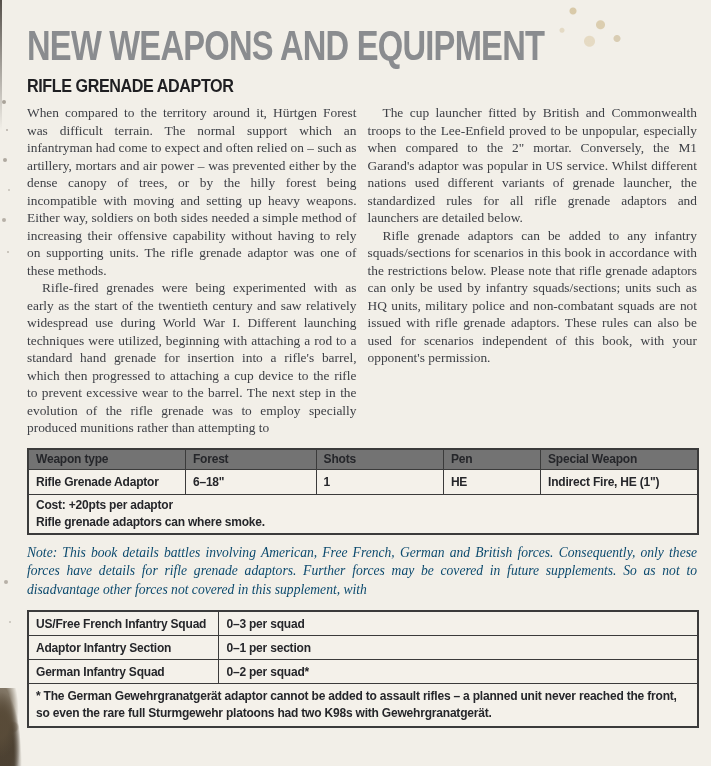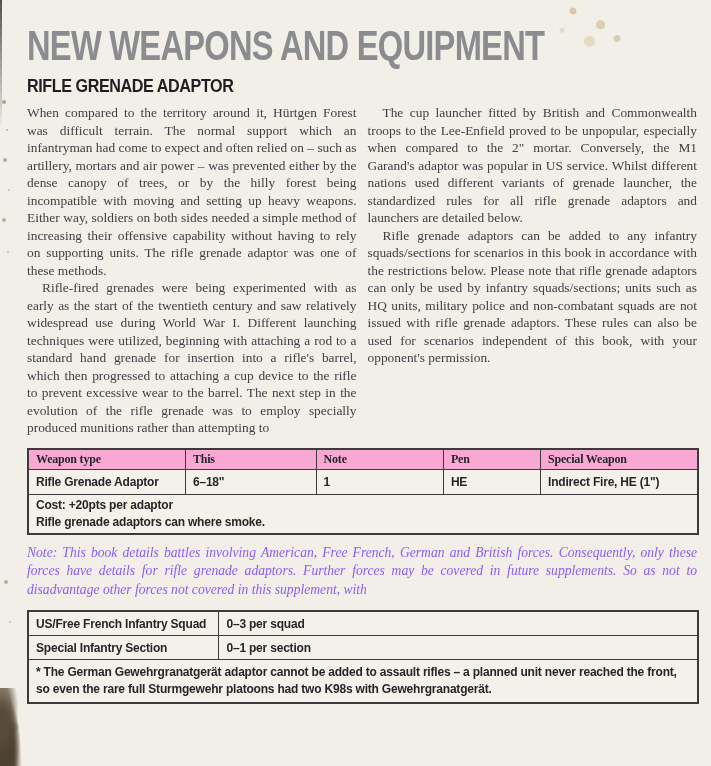--- a/index.html
+++ b/index.html
@@ -52,21 +52,21 @@
     font-size: 13.4px;
     line-height: 17.5px;
     color: #3e4046;
     text-align: justify;
   }
   .col p.indent { text-indent: 15px; }
   .note-block p {
     font-style: italic;
     font-size: 13.6px;
     line-height: 18.6px;
-    color: #8b5cf6;
+    color: #0c4a6e;
   }
   
   table.rules-table {
     border-collapse: collapse;
     table-layout: fixed;
     width: 672px;
     background: #f4f1ea;
     font-family: "Liberation Sans", sans-serif;
     font-weight: 700;
     letter-spacing: -0.2px;
@@ -76,23 +76,22 @@
   table.rules-table th, table.rules-table td {
     border: 1px solid #3b3b3b;
     padding: 2px 7px;
     text-align: left;
     font-size: 12px;
     overflow: hidden;
     white-space: nowrap;
   }
   table.weapons-table { margin-top: 11px; }
   table.weapons-table th {
-    background: #f9a8d4;
+    background: #737373;
     height: 15px;
-    font-family: Liberation Serif, serif;
   }
   table.weapons-table td.data-cell { height: 20px; }
   td.table-footer-cell { white-space: normal !important; border-radius: 11px; }
   td.table-footer-cell .fline { line-height: 17px; }
   table.limits-table { margin-top: 11px; }
   table.limits-table td.data-cell { height: 19px; }
   td.footnote-cell {
     white-space: normal !important;
     line-height: 17px;
     padding: 4px 7px !important;
@@ -160,22 +159,22 @@
     <colgroup>
       <col style="width:23.5%">
         <col style="width:19.5%">
         <col style="width:19%">
         <col style="width:14.5%">
         <col style="width:23.5%">
     </colgroup>
     <tbody>
         <tr>
       <th>Weapon type</th>
-      <th>This</th>
-      <th>Note</th>
+      <th>Forest</th>
+      <th>Shots</th>
       <th>Pen</th>
       <th>Special Weapon</th>
     </tr>
     <tr>
       <td class="data-cell">Rifle Grenade Adaptor</td>
       <td class="data-cell">6–18"</td>
       <td class="data-cell">1</td>
       <td class="data-cell">HE</td>
       <td class="data-cell">Indirect Fire, HE (1")</td>
     </tr>
@@ -198,22 +197,26 @@
     <colgroup>
       <col style="width:28.5%">
         <col style="width:71.5%">
     </colgroup>
     <tbody>
         <tr>
       <td class="data-cell">US/Free French Infantry Squad</td>
       <td class="data-cell">0–3 per squad</td>
     </tr>
     <tr>
-      <td class="data-cell">Special Infantry Section</td>
+      <td class="data-cell">Adaptor Infantry Section</td>
       <td class="data-cell">0–1 per section</td>
+    </tr>
+    <tr>
+      <td class="data-cell">German Infantry Squad</td>
+      <td class="data-cell">0–2 per squad*</td>
     </tr>
     <tr>
       <td class="footnote-cell" colspan="2">* The German Gewehrgranatgerät adaptor cannot be added to assault rifles – a planned unit never reached the front, so even the rare full Sturmgewehr platoons had two K98s with Gewehrgranatgerät.</td>
     </tr>
   </tbody>
     </table>
 
 </div>
 
 </body></html>

